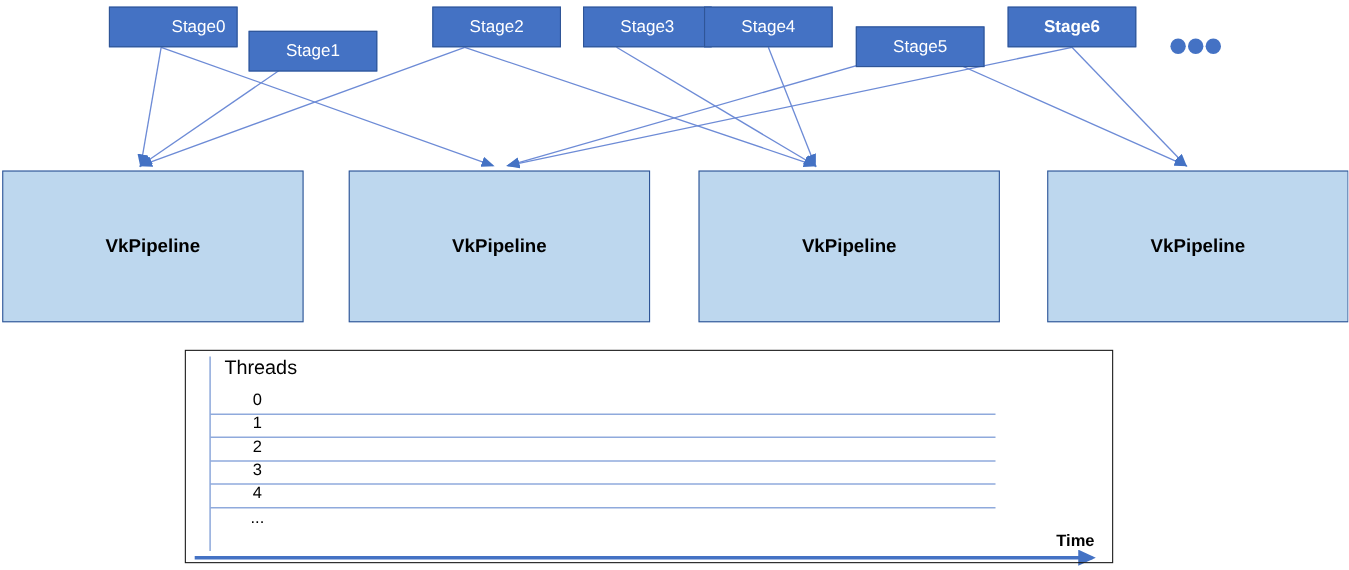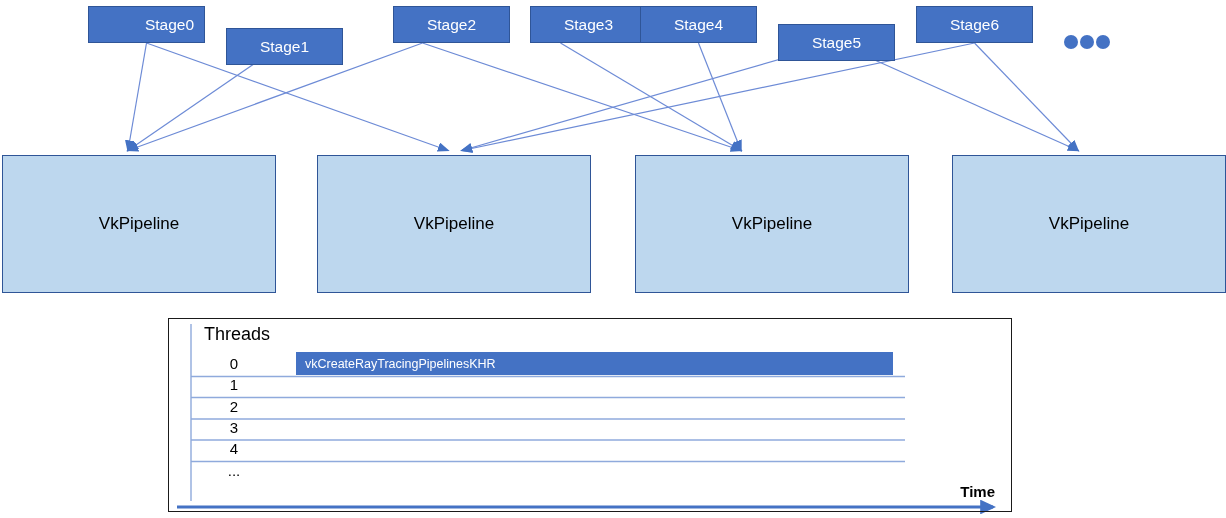--- a/index.html
+++ b/index.html
@@ -8,21 +8,21 @@
   #overlay{position:absolute;left:0;top:0;width:1226px;height:518px;z-index:1;pointer-events:none;}
   .stage{position:absolute;top:6px;width:117px;height:37px;box-sizing:border-box;
          background:var(--stage-fill);border:1.5px solid var(--stage-border);
          color:var(--stage-text);font-size:15.5px;display:flex;align-items:center;justify-content:center;
          z-index:2;}
   .dot{position:absolute;top:35px;width:14px;height:14px;border-radius:50%;
        background:var(--dot-fill);z-index:2;}
   .pipe{position:absolute;top:155px;width:274px;height:138px;box-sizing:border-box;
         background:var(--pipe-fill);border:1.5px solid var(--pipe-border);
         color:var(--pipe-text);font-size:17px;display:flex;align-items:center;justify-content:center;
-        z-index:2;}
+        z-index:2;font-weight:bold;}
   #chart{position:absolute;left:168px;top:318px;width:844px;height:194px;box-sizing:border-box;
          border:1.5px solid var(--chart-border);z-index:2;background:transparent;}
   #threads-title{position:absolute;left:204px;top:324px;font-size:18px;color:#000;z-index:3;}
   .thread-label{position:absolute;left:214px;width:40px;height:18px;line-height:18px;
                 text-align:center;font-size:15px;color:#000;z-index:3;}
   #bar{position:absolute;left:296px;top:352px;width:597px;height:23px;background:var(--bar-fill);
        z-index:3;display:flex;align-items:center;}
   #bar span{color:var(--bar-text);font-size:12.5px;padding-left:9px;white-space:nowrap;}
   #time-label{position:absolute;left:935px;top:483px;width:60px;text-align:right;
               font-size:15px;color:#000;z-index:3;font-weight:bold;}
@@ -53,27 +53,27 @@
       <line x1="974.5" y1="43" x2="1078" y2="150.5" stroke="#6D8BD6" stroke-width="1.2" marker-end="url(#ah)"></line>
       <line x1="191" y1="324" x2="191" y2="501" stroke="#8FAADC" stroke-width="1.4"></line>
       <line x1="191" y1="376.5" x2="905" y2="376.5" stroke="#8FAADC" stroke-width="1.4"></line>
       <line x1="191" y1="397.5" x2="905" y2="397.5" stroke="#8FAADC" stroke-width="1.4"></line>
       <line x1="191" y1="419" x2="905" y2="419" stroke="#8FAADC" stroke-width="1.4"></line>
       <line x1="191" y1="440" x2="905" y2="440" stroke="#8FAADC" stroke-width="1.4"></line>
       <line x1="191" y1="461.5" x2="905" y2="461.5" stroke="#8FAADC" stroke-width="1.4"></line>
       <line x1="177" y1="507" x2="993" y2="507" stroke="#4472C4" stroke-width="3.2" marker-end="url(#ta)"></line>
     </svg>
   <div id="stages">
-      <div class="stage" style="left: 88px; padding-left: 46px;">Stage0</div>
+      <div class="stage" style="left: 99px; padding-left: 46px;">Stage0</div>
       <div class="stage" style="left: 226px; margin-top: 22px;">Stage1</div>
       <div class="stage" style="left: 364px; margin-left: 29px;">Stage2</div>
       <div class="stage" style="left: 530px;">Stage3</div>
       <div class="stage" style="left: 640px;">Stage4</div>
       <div class="stage" style="left: 778px; margin-top: 18px;">Stage5</div>
-      <div class="stage" style="left: 916px;">Stage6</div>
+      <div class="stage" style="left: 916px; font-weight: bold;">Stage6</div>
     </div>
   <div id="ellipsis">
       <div class="dot" style="left: 1064px;"></div>
       <div class="dot" style="left: 1080px;"></div>
       <div class="dot" style="left: 1096px;"></div>
     </div>
   <div id="pipelines">
       <div class="pipe" style="left: 2px;">VkPipeline</div>
       <div class="pipe" style="left: 317px;">VkPipeline</div>
       <div class="pipe" style="left: 635px;">VkPipeline</div>
@@ -82,17 +82,14 @@
   <div id="chart"></div>
   <div id="threads-title">Threads</div>
   <div id="thread-labels">
       <div class="thread-label" style="top: 355px;">0</div>
       <div class="thread-label" style="top: 376px;">1</div>
       <div class="thread-label" style="top: 398px;">2</div>
       <div class="thread-label" style="top: 419px;">3</div>
       <div class="thread-label" style="top: 440px;">4</div>
       <div class="thread-label" style="top: 462px;">...</div>
     </div>
-  <div id="bar">
-    <span>vkCreateRayTracingPipelinesKHR</span>
-  </div>
   <div id="time-label">Time</div>
 </div>
 
 </body></html>

